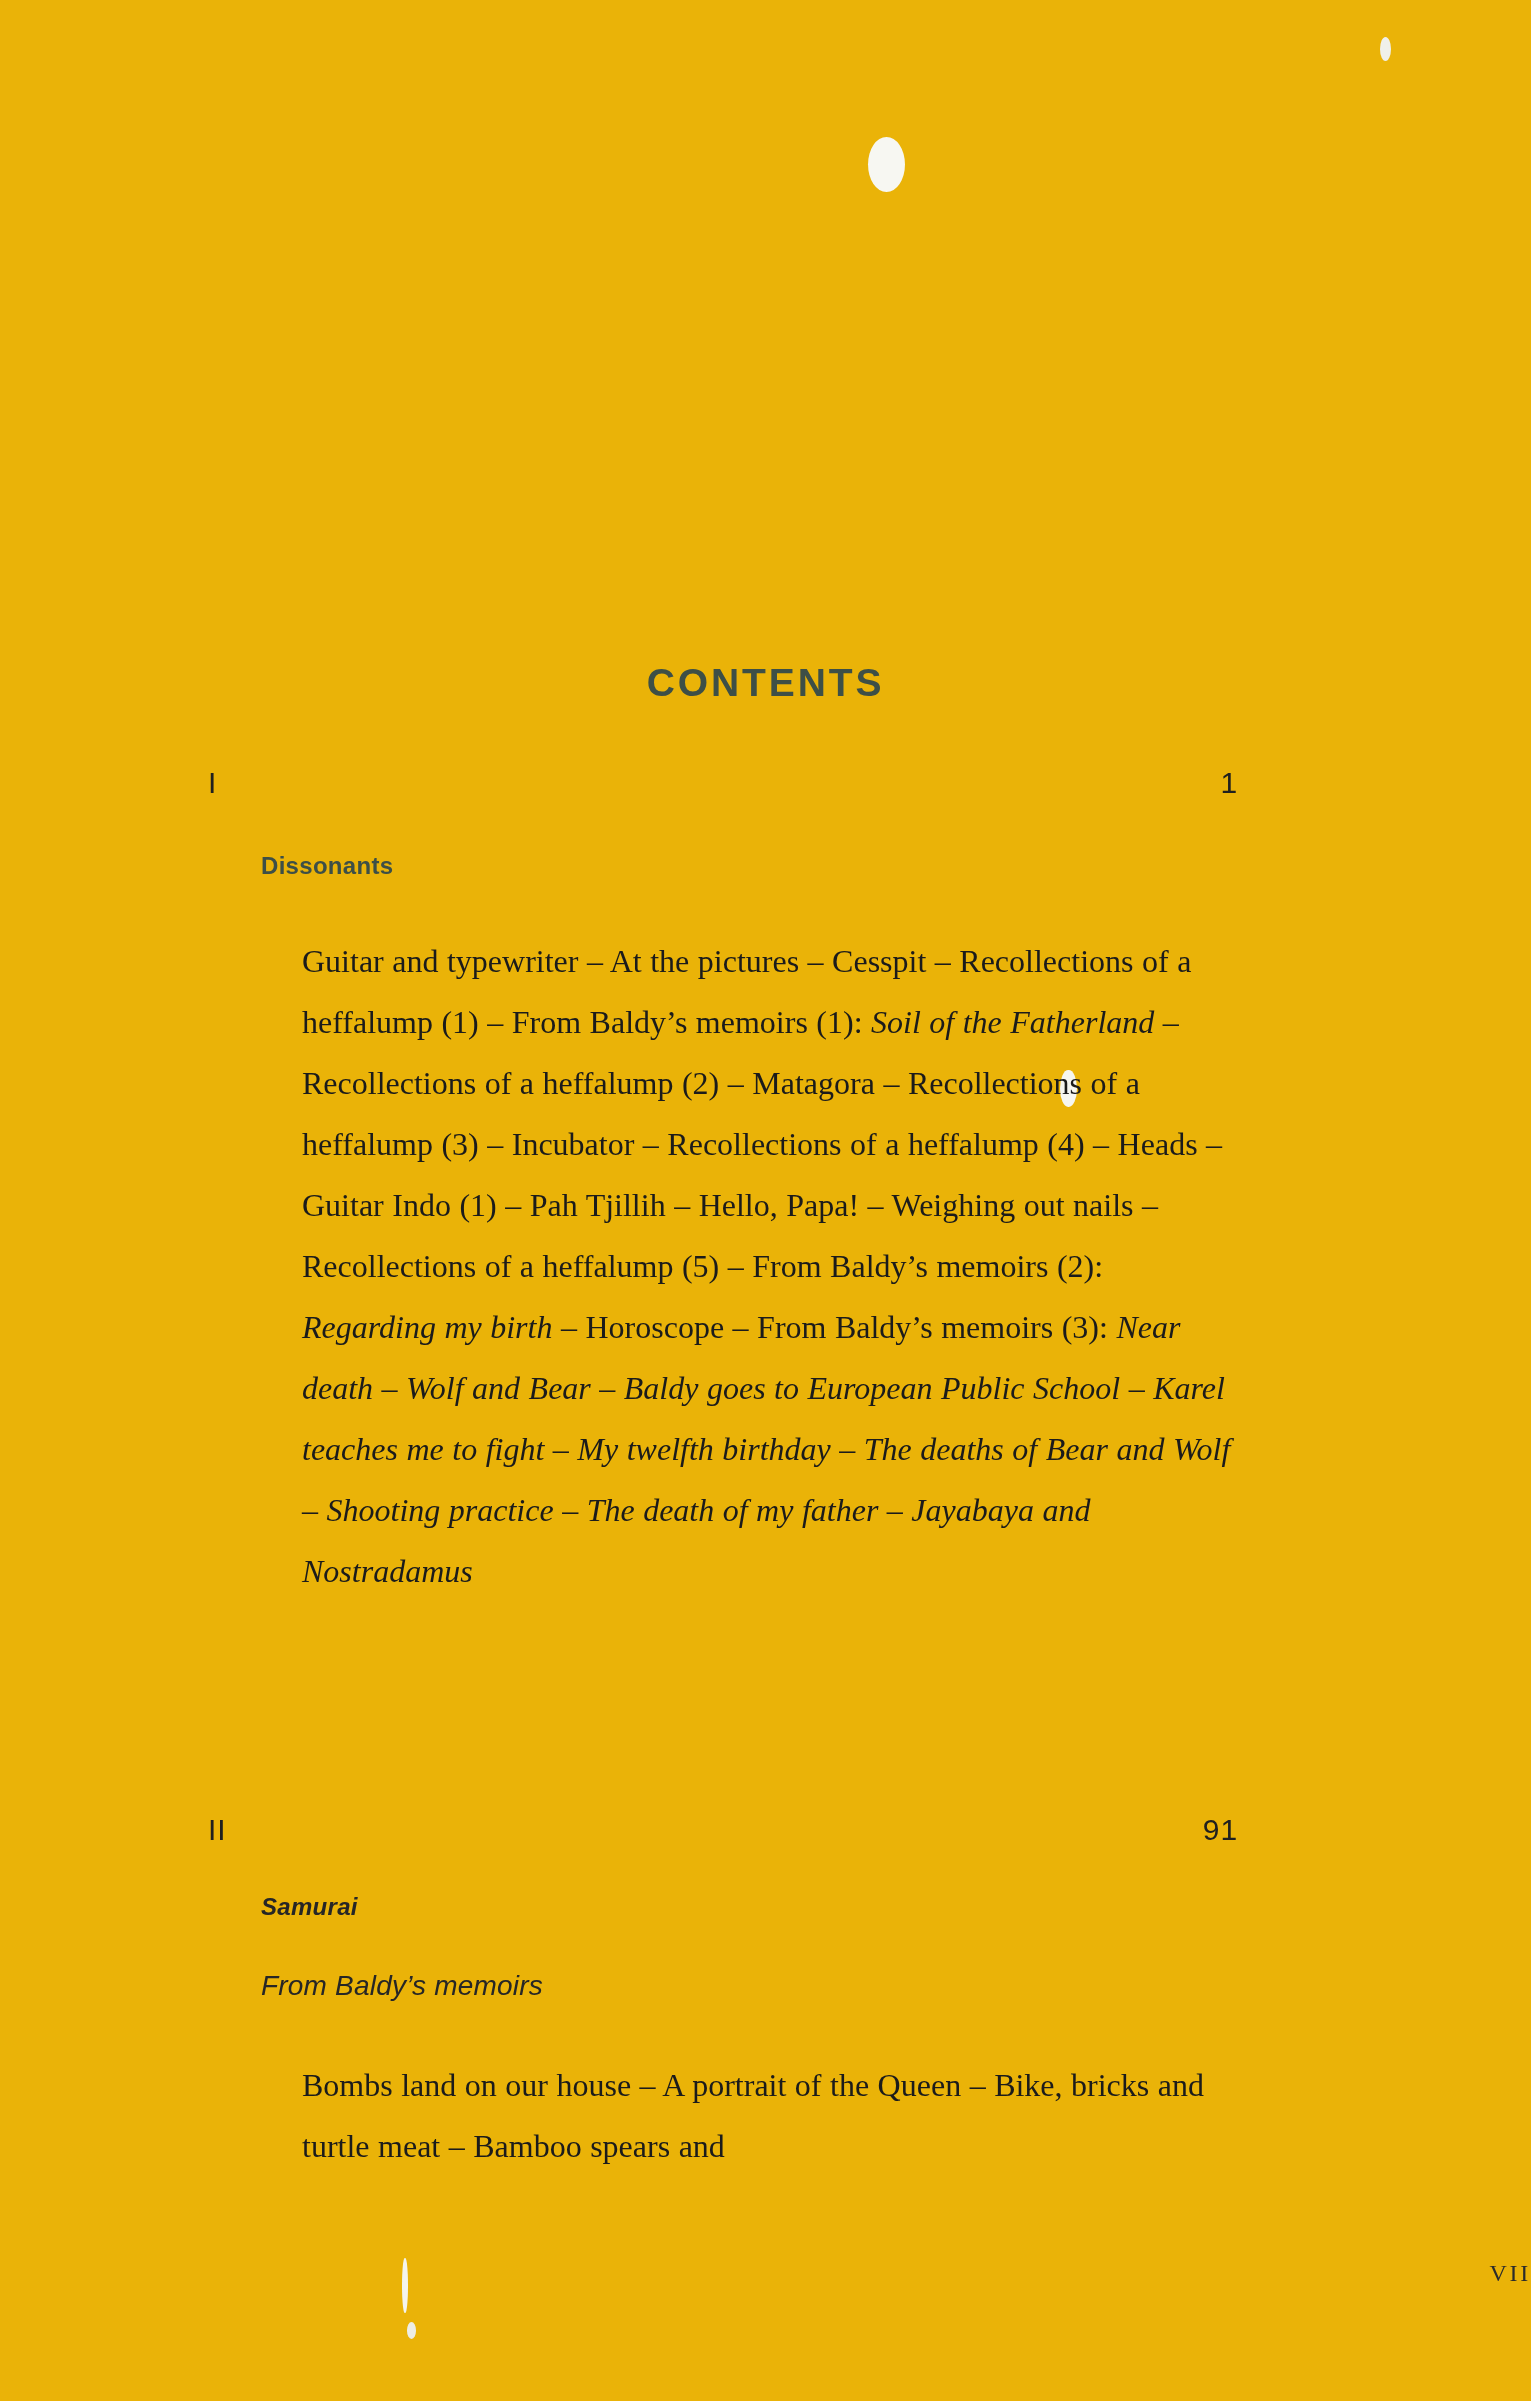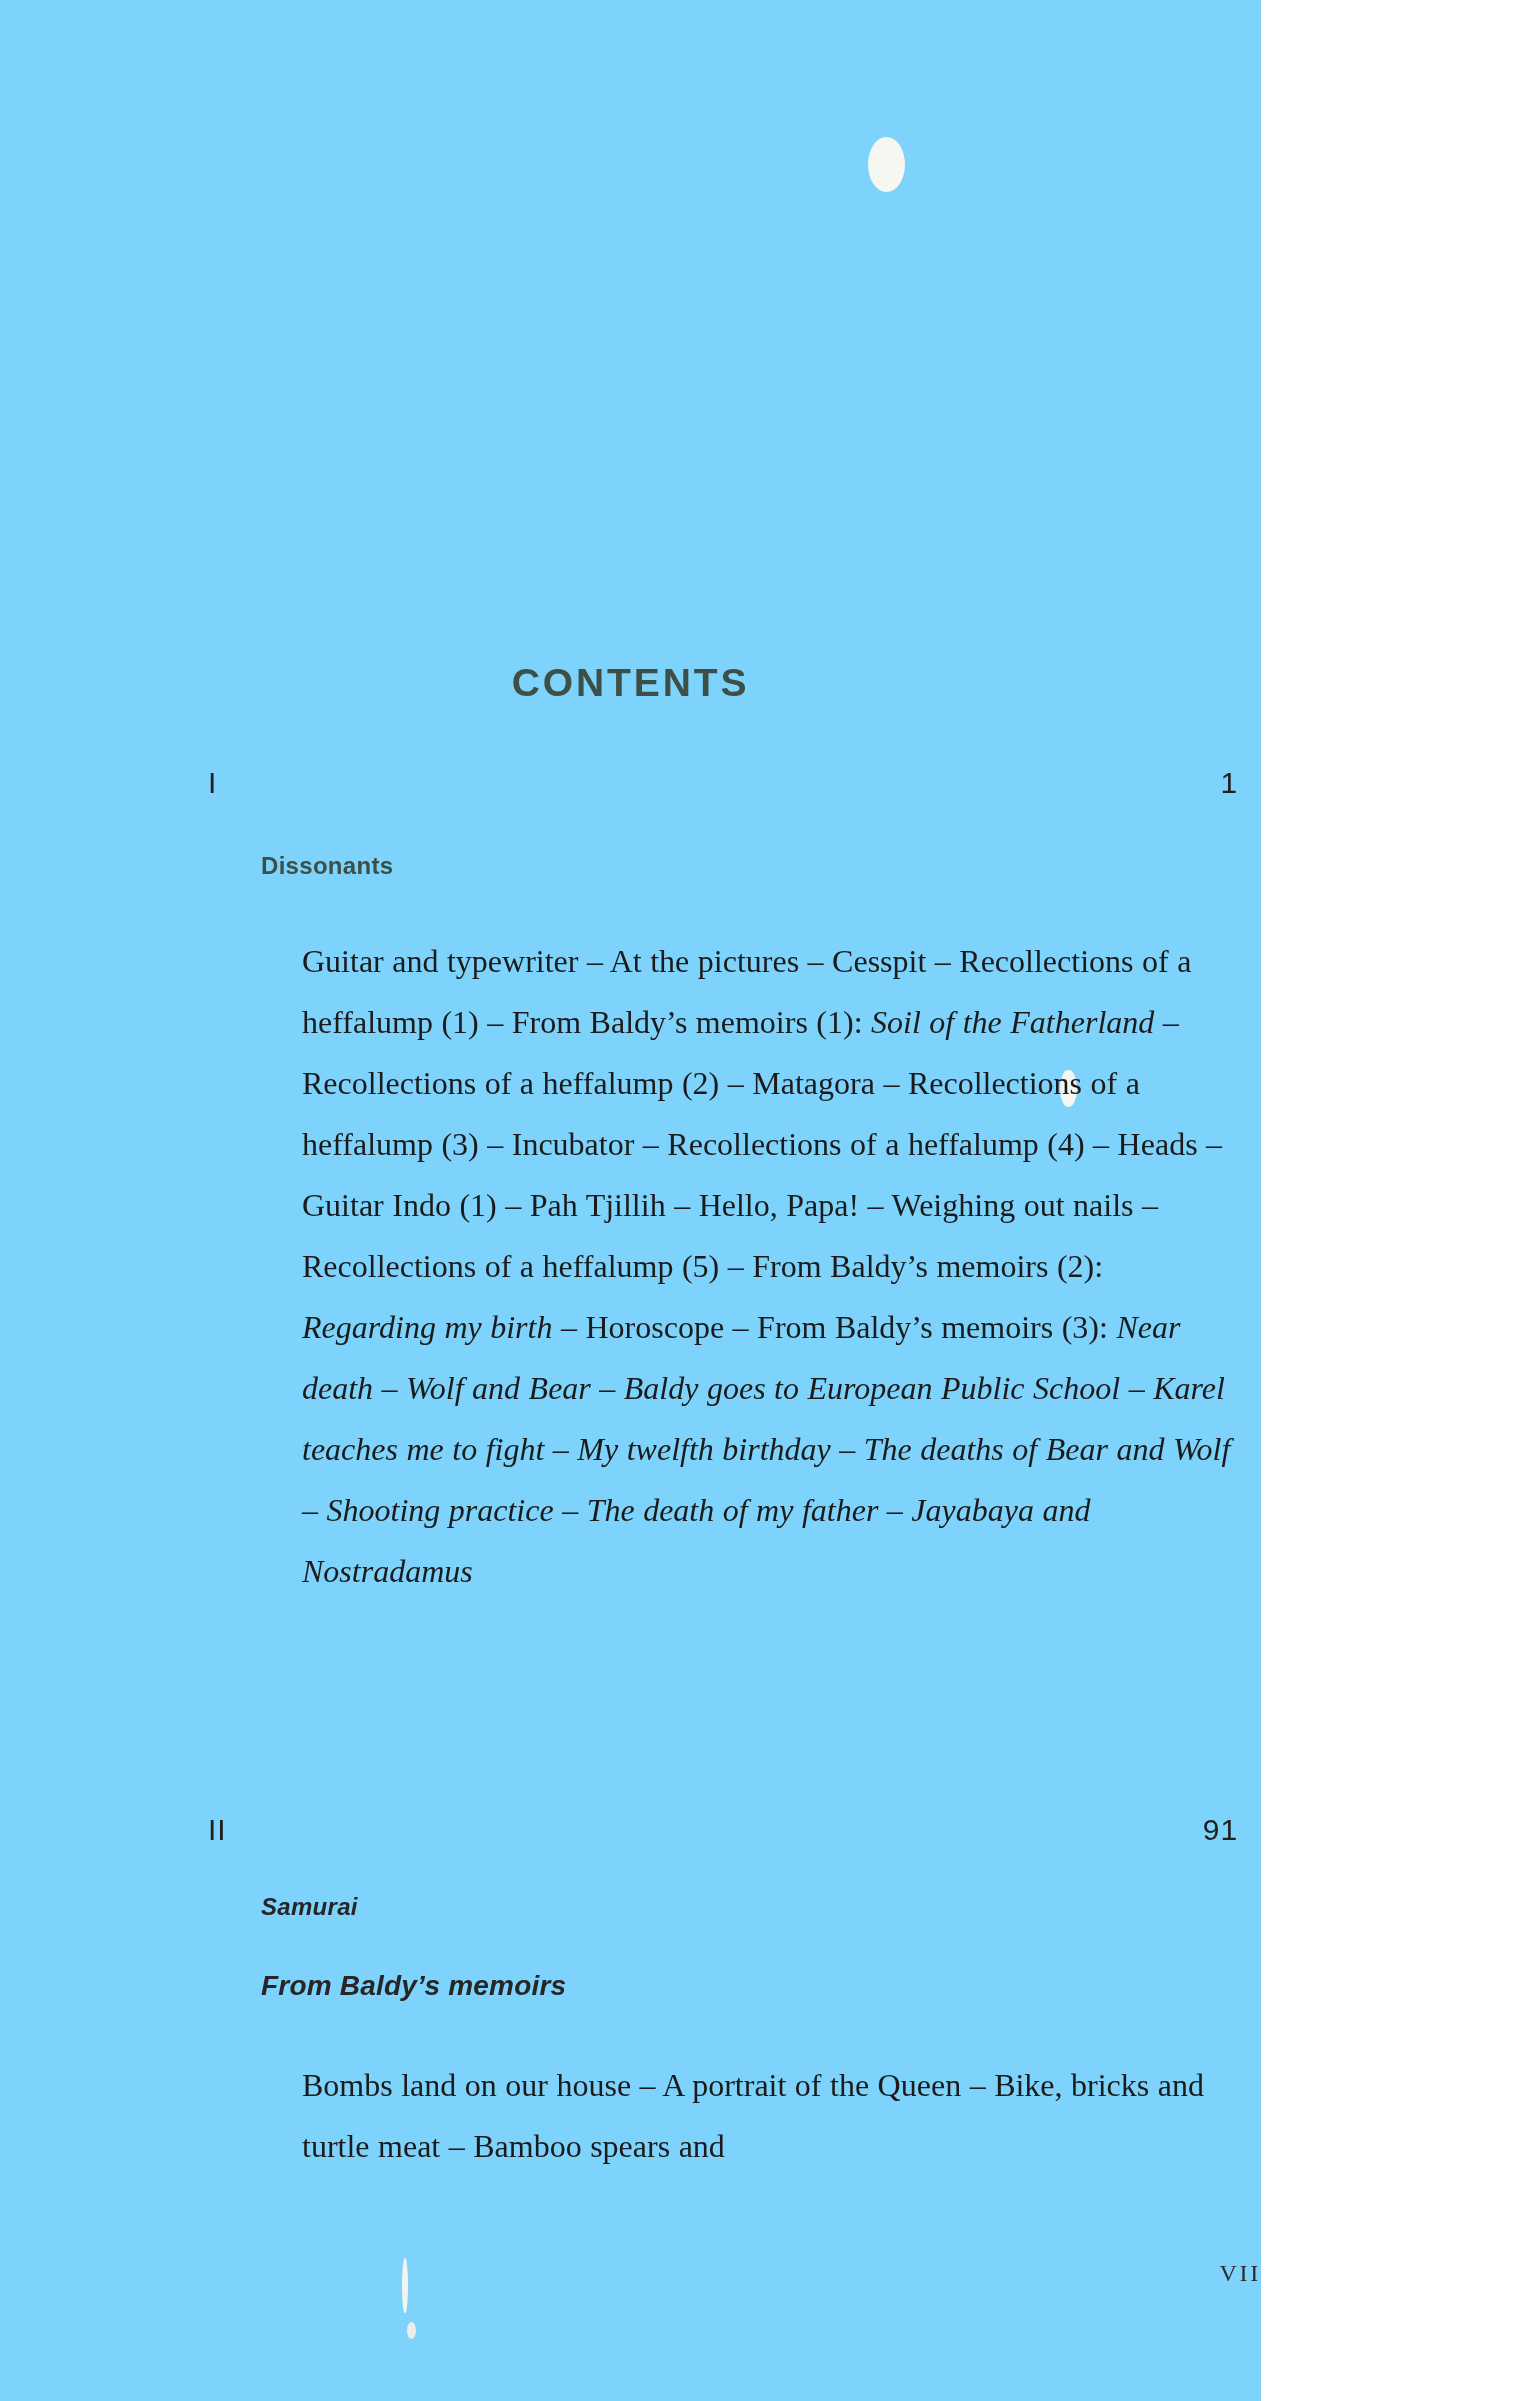--- a/index.html
+++ b/index.html
@@ -3,23 +3,23 @@
 <meta charset="utf-8">
 <style>
   html, body {
     margin: 0;
     padding: 0;
     background: #ffffff;
   }
 
   #page {
     position: relative;
-    width: 1261px;
+    width: 1531px;
     height: 2401px;
-    background: #7dd3fc;
+    background: #eab308;
     overflow: hidden;
     font-family: "Liberation Serif", "DejaVu Serif", serif;
   }
 
   
   .blotch {
     position: absolute;
     border-radius: 50%;
     pointer-events: none;
   }
@@ -74,21 +74,21 @@
   #heading-samurai {
     top: 1893px;
     color: #262626;
     font-style: italic;
   }
 
   .section-subheading {
     position: absolute;
     left: 261px;
     font-family: "Liberation Sans", "DejaVu Sans", sans-serif;
-    font-weight: 700;
+    font-weight: 400;
     font-style: italic;
     font-size: 28px;
     color: #262626;
     letter-spacing: 0.2px;
   }
   #subheading-samurai { top: 1970px; }
 
   
   .desc-block {
     position: absolute;

